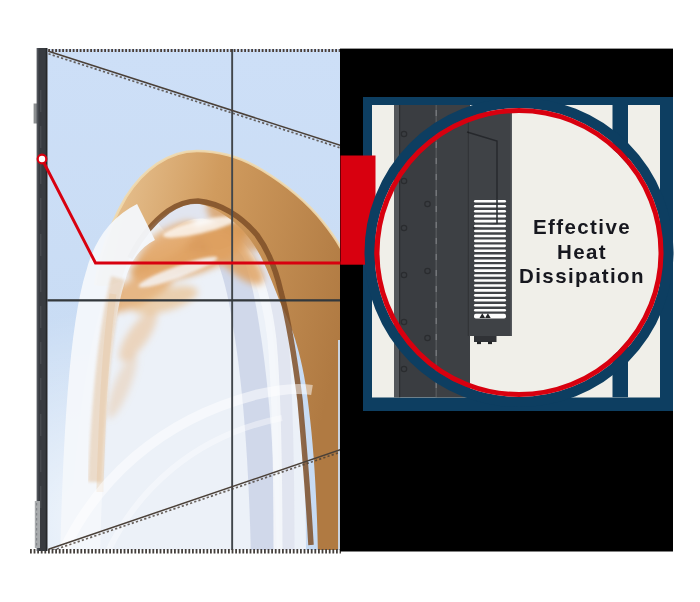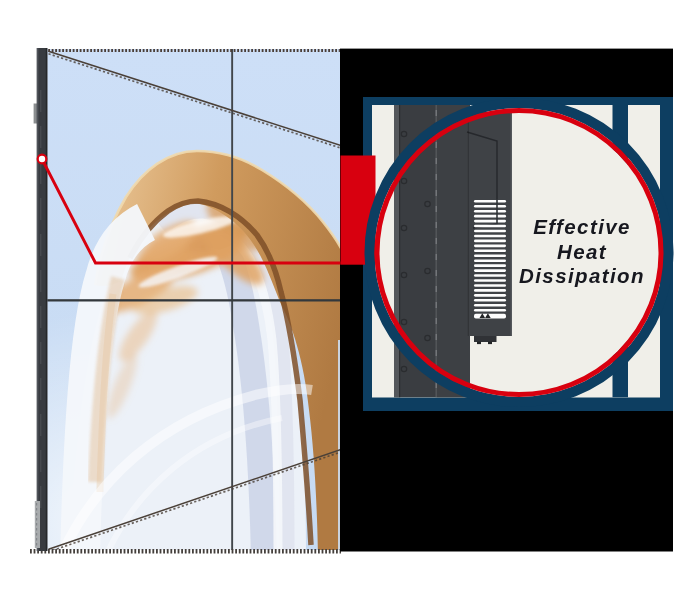--- a/index.html
+++ b/index.html
@@ -1,17 +1,17 @@
 <!DOCTYPE html>
 <html><head>
 <meta charset="utf-8">
 <style>
   html,body{margin:0;padding:0;background:#fff;}
   #stage{position:relative;width:700px;height:602px;overflow:hidden;background:#e5e5e5;
-         font-family:"Liberation Sans", sans-serif;font-style:italic;}
+         font-family:"Liberation Sans", sans-serif;}
 </style>
 </head>
 <body>
 <div id="stage">
 <svg width="700" height="602" viewBox="0 0 700 602">
   <defs>
     <filter id="soft" x="-30%" y="-30%" width="160%" height="160%">
       <feGaussianBlur stdDeviation="3.5"></feGaussianBlur>
     </filter>
     <filter id="soft2" x="-30%" y="-30%" width="160%" height="160%">

